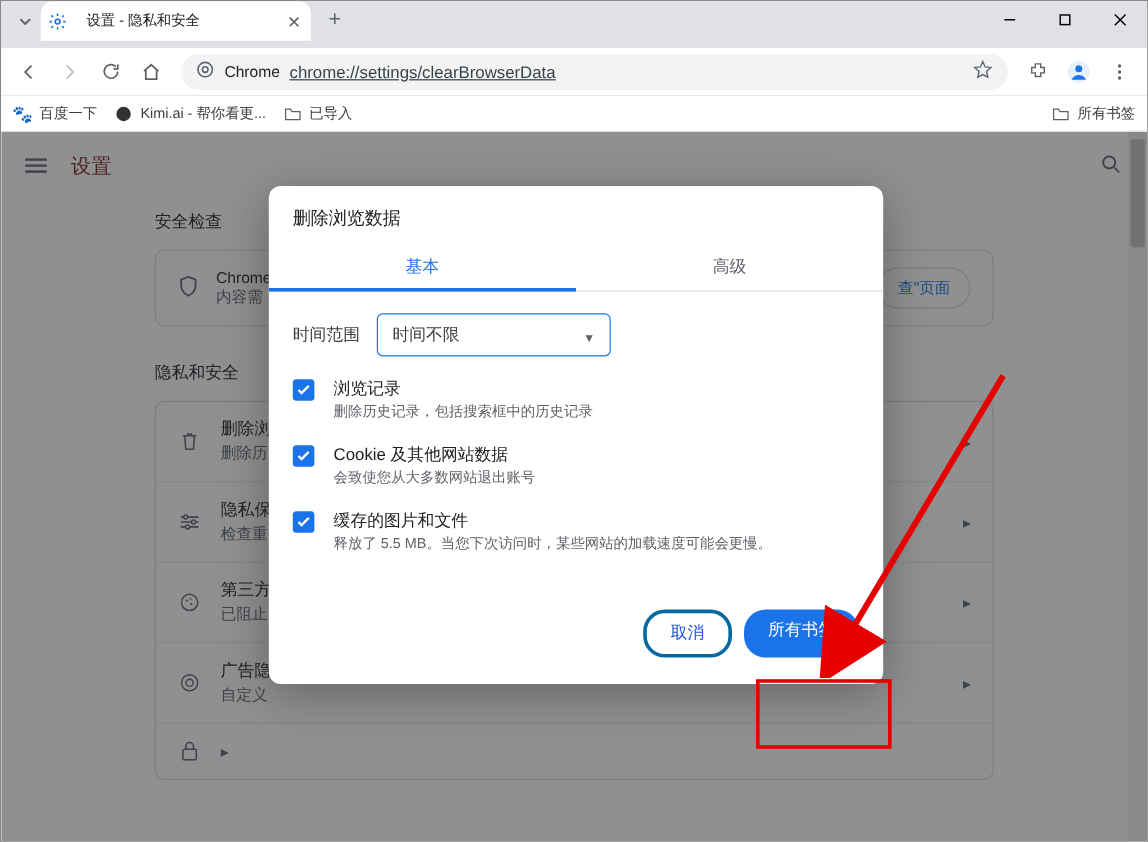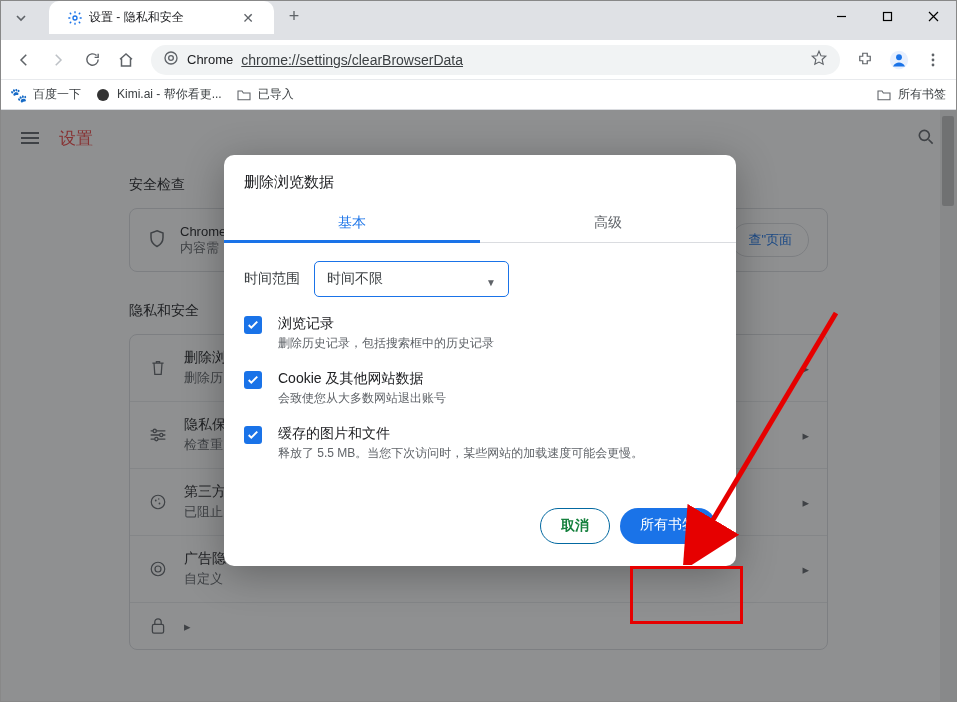--- a/index.html
+++ b/index.html
@@ -1,21 +1,21 @@
 <!DOCTYPE html>
 <html><head>
 <meta charset="utf-8">
 <style>
   * { box-sizing: border-box; margin: 0; padding: 0; }
   body { font-family: "Segoe UI", "Microsoft YaHei", Arial, sans-serif; font-size: 13px; color: #202124; width: 957px; height: 702px; overflow: hidden; border: 1px solid #888; background: #fff; position: relative; }
   
   .titlebar { height: 39px; background: #dfe1e5; display: flex; align-items: flex-end; position: relative; }
   .tab-controls { display:flex; align-items:center; padding-left:10px; margin-bottom:6px;}
   .caret-btn { width:20px; height:20px; display:flex; align-items:center; justify-content:center; color:#5f6368; border-radius:50%;}
-  .tab { background:#fff; border-radius:10px 10px 0 0; height:33px; margin-left:18px; display:flex; align-items:center; padding:0 18px; gap:6px; min-width:225px; position:relative; }
+  .tab { background:#fff; border-radius:10px 10px 0 0; height:33px; margin-left:3px; display:flex; align-items:center; padding:0 6px; gap:16px; min-width:225px; position:relative; }
   .tab .favicon { width:16px; height:16px; display:flex; align-items:center; justify-content:center; }
   .tab .title { font-size:12px; flex:1; white-space:nowrap; overflow:hidden; text-overflow:ellipsis; }
   .tab .close { width:16px; height:16px; display:flex; align-items:center; justify-content:center; color:#5f6368; font-size:14px; }
   .newtab { width:28px; height:28px; display:flex; align-items:center; justify-content:center; color:#5f6368; font-size:18px; margin-left:6px; margin-bottom:3px;}
   .win-controls { position:absolute; right:0; top:0; display:flex; }
   .win-btn { width:46px; height:30px; display:flex; align-items:center; justify-content:center; color:#000; font-size:13px; }
   .win-btn svg { stroke:#000; }
   
   .toolbar { height:40px; background:#fff; display:flex; align-items:center; padding:0 8px; gap:4px; border-bottom:1px solid #e8eaed; }
   .tbtn { width:30px; height:30px; display:flex; align-items:center; justify-content:center; color:#5f6368; border-radius:50%; }
@@ -27,21 +27,21 @@
   
   .bookmarks { height:30px; background:#fff; border-bottom:1px solid #dadce0; display:flex; align-items:center; padding:0 10px; gap:14px; font-size:12px; color:#3c4043; }
   .bm-item { display:flex; align-items:center; gap:6px; cursor:pointer; }
   .bm-right { margin-left:auto; }
   .bm-favicon { width:16px; height:16px; display:flex; align-items:center; justify-content:center; }
   
   .content { position:relative; height:calc(702px - 39px - 40px - 30px); background:#fff; overflow:hidden;}
   .settings-header { height:56px; display:flex; align-items:center; padding:0 20px; }
   .menu-icon { width:20px; height:20px; display:flex; flex-direction:column; justify-content:center; gap:3px; margin-right:18px;}
   .menu-icon span { display:block; width:18px; height:2px; background:#5f6368;}
-  .settings-title { font-size:17px; color:#ef4444; }
+  .settings-title { font-size:17px; color:#7f1d1d; }
   .search-btn { margin-left:auto; color:#5f6368; }
   .body-wrap { padding: 0; }
   .section-title { font-size:14px; color:#202124; margin:10px 0 14px 128px; }
   .card { margin:0 128px 30px 128px; border:1px solid #dadce0; border-radius:8px; padding:14px 18px; display:flex; align-items:center; gap:14px; }
   .card .pill-btn { margin-left:auto; border:1px solid #dadce0; border-radius:18px; padding:7px 16px; color:#1a73e8; font-size:13px; background:#fff;}
   .list { margin:0 128px; border:1px solid #dadce0; border-radius:8px; overflow:hidden; }
   .row { display:flex; align-items:center; gap:16px; padding:14px 18px; border-bottom:1px solid #e8eaed; }
   .row:last-child { border-bottom:none; }
   .row .ico { width:20px; color:#5f6368; display:flex; justify-content:center;}
   .row .txts { flex:1; }
@@ -60,21 +60,21 @@
   .range-row { display:flex; align-items:center; gap:14px; margin-bottom:18px;}
   .range-label { font-size:14px; color:#3c4043; }
   .select { border:1.5px solid #1a73e8; border-radius:5px; padding:8px 12px; width:195px; display:flex; align-items:flex-end; justify-content:space-between; font-size:14px; color:#3c4043;}
   .check-row { display:flex; align-items:flex-start; gap:16px; margin-bottom:18px; }
   .cb { width:18px; height:18px; border-radius:3px; background:#1a73e8; display:flex; align-items:center; justify-content:center; flex-shrink:0; margin-top:1px;}
   .cb svg { stroke:#fff; }
   .check-row .t1 { font-size:14px; color:#202124; }
   .check-row .t2 { font-size:12px; color:#5f6368; margin-top:2px; max-width:410px; }
   .dlg-actions { display:flex; justify-content:flex-end; gap:10px; padding:20px 20px 22px; }
   .btn { border-radius:18px; padding:8px 20px; font-size:14px; cursor:pointer; }
-  .btn-secondary { border:1px solid #0369a1; background:#fff; color:#15803d;font-weight:bold; }
+  .btn-secondary { border:3px solid #0369a1; background:#fff; color:#1d4ed8; }
   .btn-primary { background:#1a73e8; color:#fff; border:none; }
   .highlight-box { position:absolute; border:3px solid #e60000; pointer-events:none; }
   .arrow { position:absolute; pointer-events:none; }
   .vscroll { position:absolute; right:0; top:0; width:16px; height:100%; background:#f1f1f1;}
   .vscroll-thumb { position:absolute; right:2px; top:6px; width:12px; height:90px; background:#c1c1c1; border-radius:2px;}
 </style>
 </head>
 <body>
 
 <div class="titlebar">

